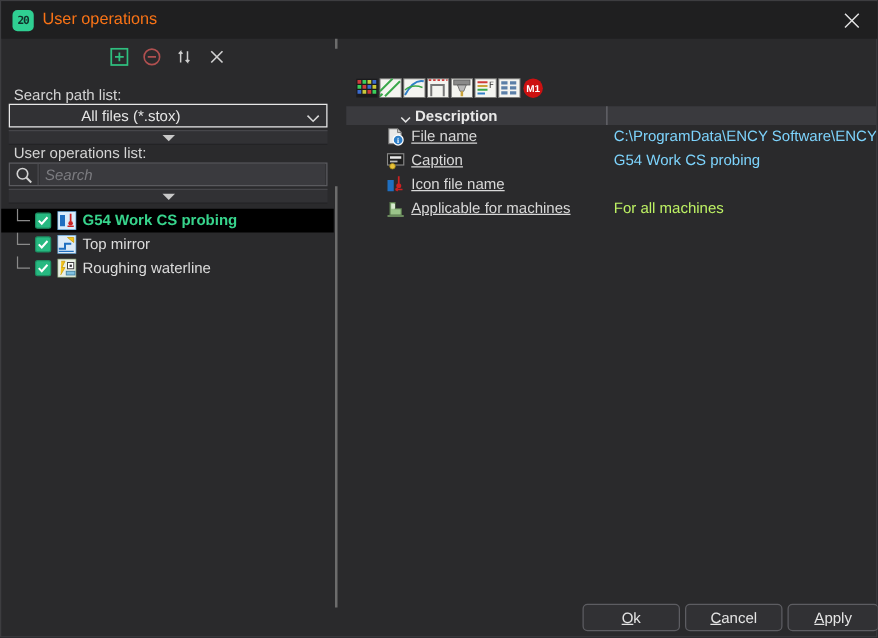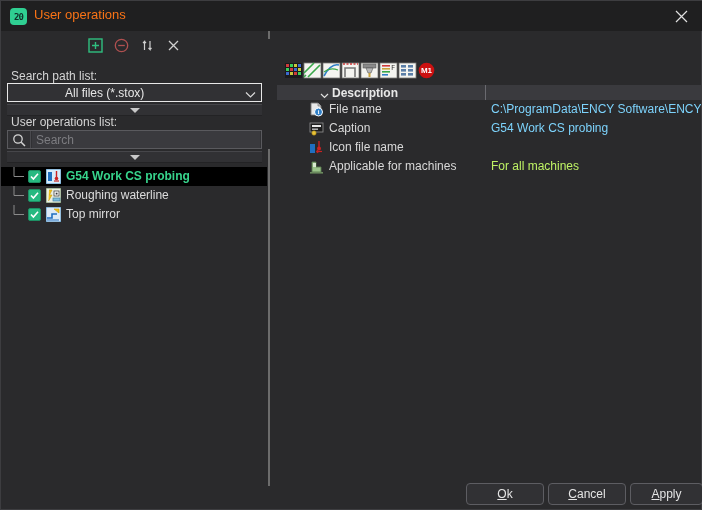--- a/index.html
+++ b/index.html
@@ -47,21 +47,21 @@
     display:flex;align-items:center;justify-content:center;}
   .collapsebar.cb1{top:103px;}
   .collapsebar.cb2{top:150px;}
   .collapsebar .chev{width:0;height:0;border-left:5px solid transparent;border-right:5px solid transparent;border-top:5px solid #c8c8c8;}
 
   .searchwrap{position:absolute;left:6px;top:129px;width:255px;height:19px;box-sizing:border-box;
     background:#313134;border:1px solid #5a5a5e;display:flex;align-items:center;}
   .search-icon{width:22px;height:17px;display:flex;align-items:center;justify-content:center;flex:0 0 auto;
     border-right:1px solid #4a4a4e;}
   .search-input{flex:1 1 auto;background:#3a3a3e;border:0;outline:none;height:15px;margin:0 1px;
-    color:#d9d9d9;font-size:12px;font-family:"Liberation Sans",sans-serif;padding-left:4px;}
+    color:#d9d9d9;font-size:12px;font-family:"Liberation Sans",sans-serif;padding-left:4px;font-style:italic;}
   .search-input::placeholder{color:#7c7c80;}
 
   
   .tree{position:absolute;left:0;top:166px;width:266px;}
   .trow{position:relative;height:19px;display:flex;align-items:center;}
   .trow.sel{background:#000000;}
   .tline{position:absolute;left:12px;top:0;width:12px;height:19px;}
   .tcheck{position:absolute;left:27px;top:3px;width:13px;height:13px;border-radius:2px;background:#27b981;
     display:flex;align-items:center;justify-content:center;border:1px solid #1d8f63;box-sizing:border-box;}
   .tcheck svg{display:block;}
@@ -76,21 +76,21 @@
   .iconstrip .ibox{width:19px;height:19px;position:relative;}
 
   .grid{position:absolute;left:276px;top:84px;width:424px;}
   .grid-head{position:relative;height:15px;background:#3a3a3e;display:flex;align-items:center;padding-left:37px;}
   .grid-head .gh-chev{margin-left:6px;width:8px;height:8px;position:relative;}
   .grid-head .gh-text{margin-left:4px;font-size:12px;font-weight:bold;color:#e8e8e8;}
   .grid-head .gh-sep{position:absolute;left:208px;top:0;width:1px;height:15px;background:#6a6a70;}
 
   .grow{position:relative;height:19px;}
   .grow .gicon{position:absolute;left:32px;top:2px;width:15px;height:15px;}
-  .grow .gname{position:absolute;left:52px;top:2px;font-size:12px;color:#d8d8d8;}
+  .grow .gname{position:absolute;left:52px;top:2px;font-size:12px;color:#d8d8d8;text-decoration:underline;}
   .grow .gval{position:absolute;left:214px;top:2px;width:210px;font-size:12px;color:#7dd3fc;
     white-space:nowrap;overflow:hidden;}
   .grow .gval.muted{color:#bef264;}
 
   
   .btnrow{position:absolute;left:465px;top:482px;}
   .btn{position:absolute;top:0;height:22px;box-sizing:border-box;background:#313134;
     border:1px solid #5d5d62;border-radius:4px;color:#e4e4e4;font-size:12px;
     display:flex;align-items:center;justify-content:center;font-family:"Liberation Sans",sans-serif;}
   .btn .acc{text-decoration:underline;}
@@ -199,45 +199,45 @@
     <div class="trow">
       <svg class="tline" viewBox="0 0 12 19">
         <path d="M1 0 L1 9.5 L11 9.5" stroke="#8a8a8a" stroke-width="1" fill="none"></path>
       </svg>
       <span class="tcheck">
         <svg width="9" height="9" viewBox="0 0 9 9">
             <path d="M1 4.5 L3.4 7 L8 1.8" stroke="#ffffff" stroke-width="1.6" fill="none"></path>
           </svg>
       </span>
       <svg class="ticon" viewBox="0 0 15 15">
-        <rect x="0" y="0" width="15" height="15" fill="#e9efe4" stroke="#6f8a5e" stroke-width="1"></rect>
-        <path d="M3 2 L6 2 L3.5 7 L6 7 L2.5 13" fill="#f2c21a" stroke="#c79a08" stroke-width="0.6"></path>
-        <rect x="8" y="3" width="5" height="5" fill="#ffffff" stroke="#444" stroke-width="0.8"></rect>
-        <rect x="9.7" y="4.7" width="1.8" height="1.8" fill="#333"></rect>
-        <rect x="7" y="10" width="7" height="3" fill="#7fbfdf" stroke="#3f7f9f" stroke-width="0.7"></rect>
-      </svg>
-      <span class="tlabel">Roughing waterline</span>
+        <rect x="0" y="0" width="15" height="15" fill="#dceaf6" stroke="#4a8ec2" stroke-width="1"></rect>
+        <path d="M1 11 L6 11 L6 7 L11 7" stroke="#1f6fc0" stroke-width="1.6" fill="none"></path>
+        <path d="M8 2 L13 2 L13 6 Z" fill="#f2c21a" stroke="#c79a08" stroke-width="0.6"></path>
+        <path d="M1 13 L13 13" stroke="#1f6fc0" stroke-width="1"></path>
+      </svg>
+      <span class="tlabel">Top mirror</span>
     </div>
 
     <div class="trow">
       <svg class="tline" viewBox="0 0 12 19">
         <path d="M1 0 L1 9.5 L11 9.5" stroke="#8a8a8a" stroke-width="1" fill="none"></path>
       </svg>
       <span class="tcheck">
         <svg width="9" height="9" viewBox="0 0 9 9">
             <path d="M1 4.5 L3.4 7 L8 1.8" stroke="#ffffff" stroke-width="1.6" fill="none"></path>
           </svg>
       </span>
       <svg class="ticon" viewBox="0 0 15 15">
-        <rect x="0" y="0" width="15" height="15" fill="#dceaf6" stroke="#4a8ec2" stroke-width="1"></rect>
-        <path d="M1 11 L6 11 L6 7 L11 7" stroke="#1f6fc0" stroke-width="1.6" fill="none"></path>
-        <path d="M8 2 L13 2 L13 6 Z" fill="#f2c21a" stroke="#c79a08" stroke-width="0.6"></path>
-        <path d="M1 13 L13 13" stroke="#1f6fc0" stroke-width="1"></path>
-      </svg>
-      <span class="tlabel">Top mirror</span>
+        <rect x="0" y="0" width="15" height="15" fill="#e9efe4" stroke="#6f8a5e" stroke-width="1"></rect>
+        <path d="M3 2 L6 2 L3.5 7 L6 7 L2.5 13" fill="#f2c21a" stroke="#c79a08" stroke-width="0.6"></path>
+        <rect x="8" y="3" width="5" height="5" fill="#ffffff" stroke="#444" stroke-width="0.8"></rect>
+        <rect x="9.7" y="4.7" width="1.8" height="1.8" fill="#333"></rect>
+        <rect x="7" y="10" width="7" height="3" fill="#7fbfdf" stroke="#3f7f9f" stroke-width="0.7"></rect>
+      </svg>
+      <span class="tlabel">Roughing waterline</span>
     </div>
 
   </div>
 
   <div class="right-toolbar">
     
     
   </div>
 
   <div class="iconstrip">

